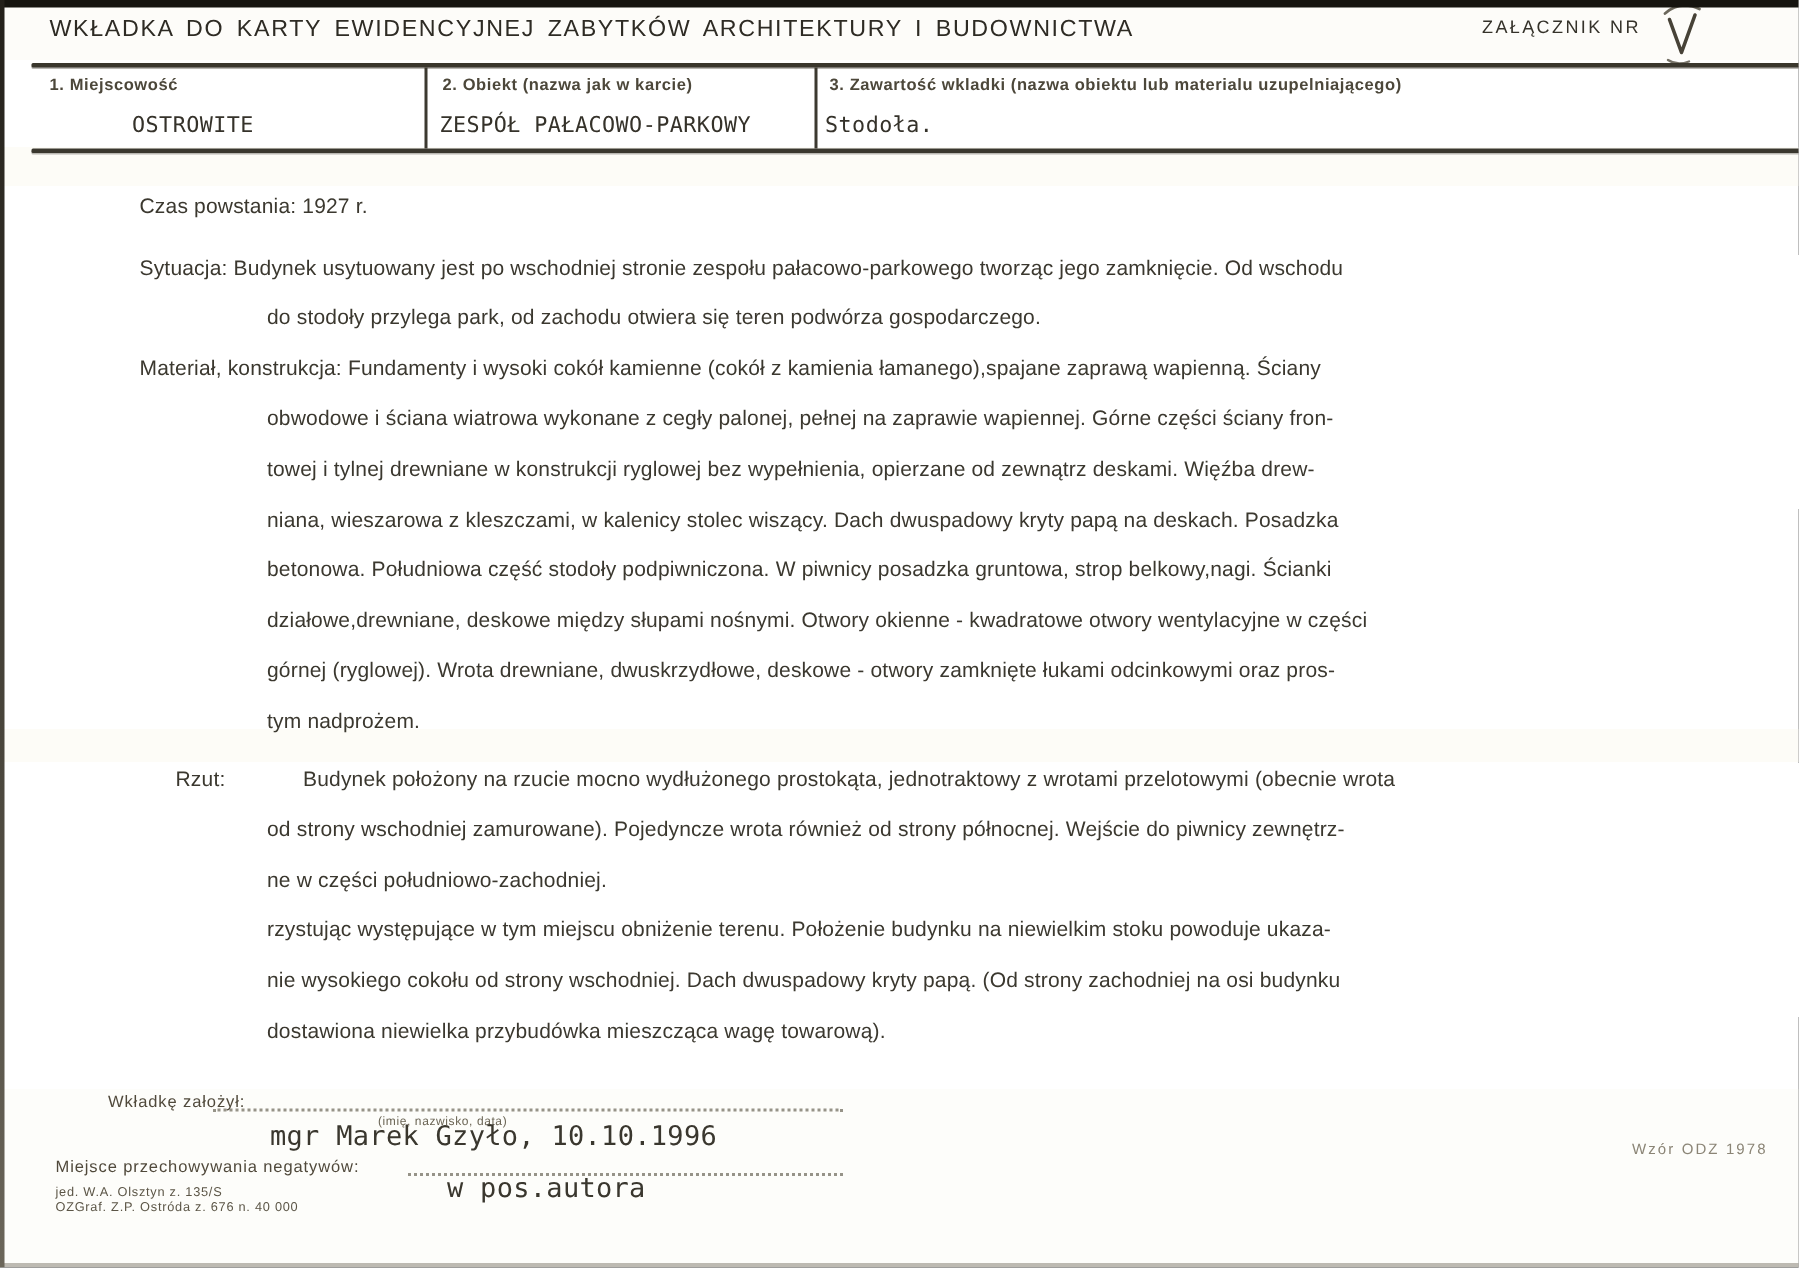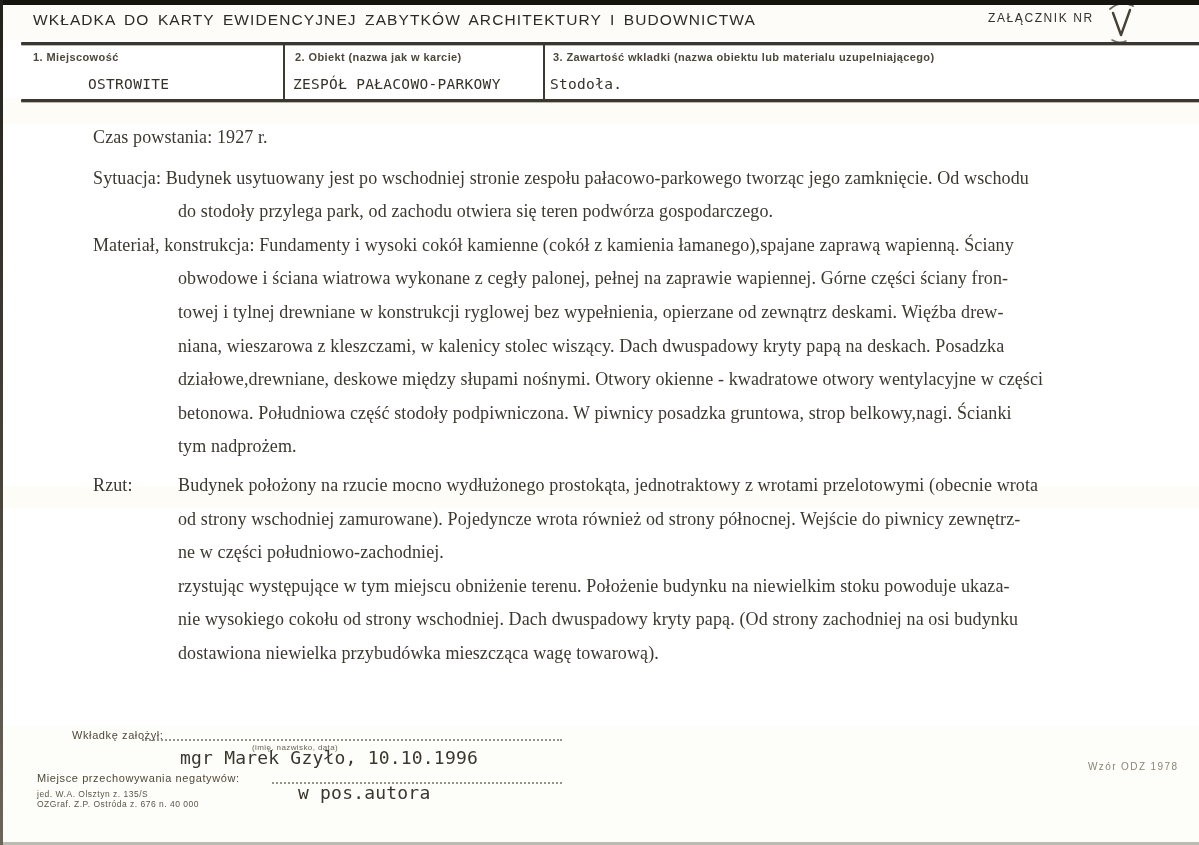--- a/index.html
+++ b/index.html
@@ -29,26 +29,26 @@
   .vline{position:absolute;width:2px;background:#3c3930;top:45px;height:54px;}
   .vl-1{left:283px;} .vl-2{left:543px;}
   .cell-label{position:absolute;font-size:11px;letter-spacing:.4px;color:#4c473a;white-space:nowrap;font-weight:bold;}
   .cl-1{left:33px;top:51px;} .cl-2{left:295px;top:51px;} .cl-3{left:553px;top:51px;}
   .cell-value{position:absolute;font-family:"DejaVu Sans Mono","Liberation Mono",monospace;
               font-size:14.5px;letter-spacing:.3px;color:#35322a;white-space:nowrap;}
   .cv-1{left:88px;top:76px;} .cv-2{left:293px;top:76px;} .cv-3{left:550px;top:76px;}
 
   
   .docbody{position:absolute;left:0;top:121px;width:1199px;
-           font-family:Liberation Serif, serif;
-           font-size:18px;letter-spacing:.12px;color:#3b382f;}
+           font-family:Liberation Sans, sans-serif;
+           font-size:14px;letter-spacing:.12px;color:#3b382f;}
   .bline{position:relative;height:33.6px;line-height:33.6px;white-space:pre;}
   .lx{padding-left:93px;}   
   .li{padding-left:178px;}  
-  .g7{margin-top:7px;} .g5{margin-top:5px;}
+  .g7{margin-top:7px;} .g5{margin-top:5px;margin-left:24px;}
   .plabel{position:absolute;left:93px;}
 
   
   .f-label{position:absolute;font-size:11px;letter-spacing:.6px;color:#50493b;white-space:nowrap;}
   .f-dots{position:absolute;border-bottom:2px dotted rgba(96,90,76,.65);height:12px;}
   .f-hint{position:absolute;font-size:8px;letter-spacing:.4px;color:#6a6454;white-space:nowrap;}
   .f-typed{position:absolute;font-family:"DejaVu Sans Mono","Liberation Mono",monospace;
            font-size:18px;letter-spacing:.2px;color:#3a372e;white-space:nowrap;margin-left:40px;}
   .f-print{position:absolute;font-size:8.5px;letter-spacing:.5px;color:#5b5546;white-space:nowrap;}
   .f-form{position:absolute;left:1088px;top:761px;font-size:10px;letter-spacing:1.4px;color:#8b8576;white-space:nowrap;}
@@ -88,22 +88,23 @@
   <div class="cell-value cv-3">Stodoła.</div>
 
   <div class="docbody">
     <div class="bline lx"><span>Czas powstania: 1927 r.</span></div>
     <div class="bline lx g7"><span>Sytuacja: Budynek usytuowany jest po wschodniej stronie zespołu pałacowo-parkowego tworząc jego zamknięcie. Od wschodu</span></div>
     <div class="bline li"><span>do stodoły przylega park, od zachodu otwiera się teren podwórza gospodarczego.</span></div>
     <div class="bline lx"><span>Materiał, konstrukcja: Fundamenty i wysoki cokół kamienne (cokół z kamienia łamanego),spajane zaprawą wapienną. Ściany</span></div>
     <div class="bline li"><span>obwodowe i ściana wiatrowa wykonane z cegły palonej, pełnej na zaprawie wapiennej. Górne części ściany fron-</span></div>
     <div class="bline li"><span>towej i tylnej drewniane w konstrukcji ryglowej bez wypełnienia, opierzane od zewnątrz deskami. Więźba drew-</span></div>
     <div class="bline li"><span>niana, wieszarowa z kleszczami, w kalenicy stolec wiszący. Dach dwuspadowy kryty papą na deskach. Posadzka</span></div>
+    <div class="bline li"><span>betonowa. Południowa część stodoły podpiwniczona. W piwnicy posadzka gruntowa, strop belkowy,nagi. Ścianki</span></div>
     <div class="bline li"><span>działowe,drewniane, deskowe między słupami nośnymi. Otwory okienne - kwadratowe otwory wentylacyjne w części</span></div>
-    <div class="bline li"><span>betonowa. Południowa część stodoły podpiwniczona. W piwnicy posadzka gruntowa, strop belkowy,nagi. Ścianki</span></div>
+    <div class="bline li"><span>górnej (ryglowej). Wrota drewniane, dwuskrzydłowe, deskowe - otwory zamknięte łukami odcinkowymi oraz pros-</span></div>
     <div class="bline li"><span>tym nadprożem.</span></div>
     <div class="bline li g5"><span class="plabel">Rzut:</span><span>Budynek położony na rzucie mocno wydłużonego prostokąta, jednotraktowy z wrotami przelotowymi (obecnie wrota</span></div>
     <div class="bline li"><span>od strony wschodniej zamurowane). Pojedyncze wrota również od strony północnej. Wejście do piwnicy zewnętrz-</span></div>
     <div class="bline li"><span>ne w części południowo-zachodniej.</span></div>
     <div class="bline li"><span>rzystując występujące w tym miejscu obniżenie terenu. Położenie budynku na niewielkim stoku powoduje ukaza-</span></div>
     <div class="bline li"><span>nie wysokiego cokołu od strony wschodniej. Dach dwuspadowy kryty papą. (Od strony zachodniej na osi budynku</span></div>
     <div class="bline li"><span>dostawiona niewielka przybudówka mieszcząca wagę towarową).</span></div>
   </div>
 
   <div class="f-label" style="left:37px;top:729px;margin-left:35px;">Wkładkę założył:</div>

